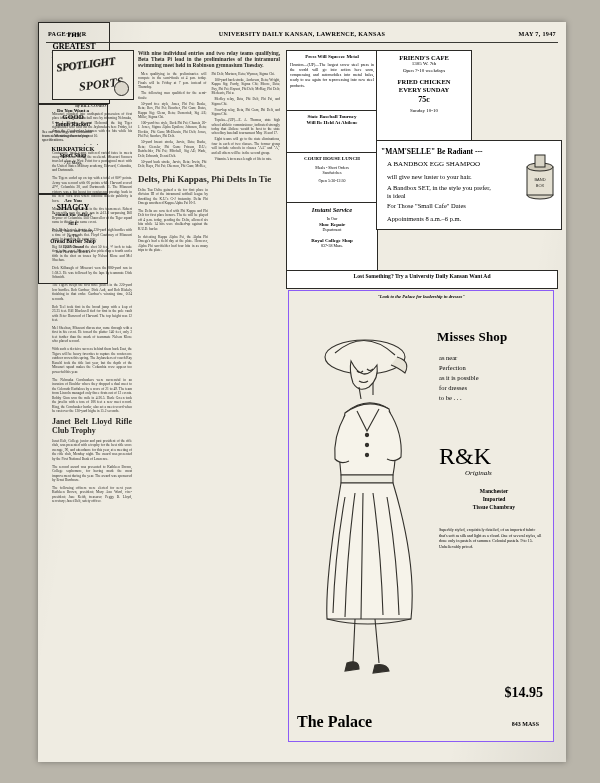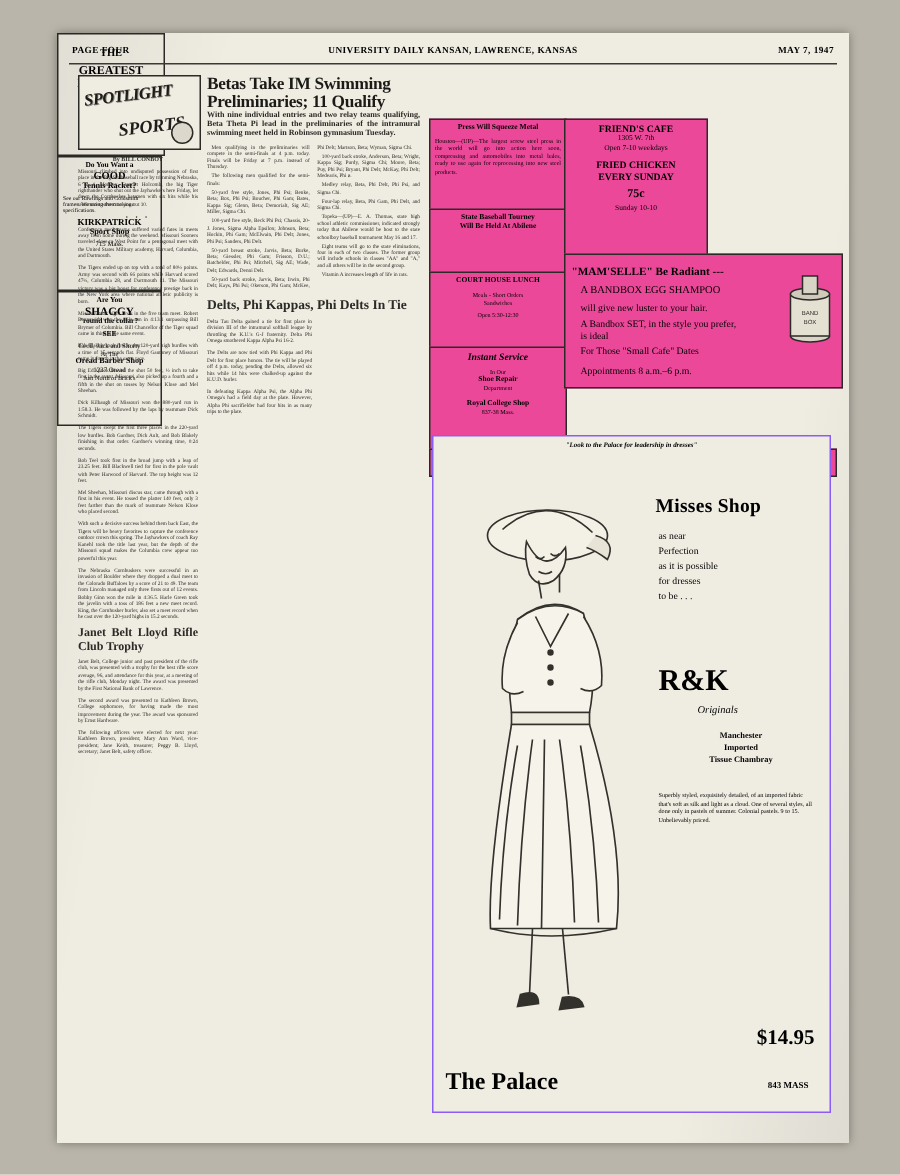--- a/index.html
+++ b/index.html
@@ -63,21 +63,21 @@
     font-size:11.5px;font-weight:bold;line-height:1.05;letter-spacing:-.2px;
     text-align:left;color:#1b1a17;margin-bottom:1px;
   }
   .hl-sub{font-size:5.4px;font-weight:bold;line-height:1.1;margin:1px 0 3px;}
   .two-col{column-count:2;column-gap:5px;}
   .two-col p{margin:0 0 1.5px;text-indent:3px;}
 
   .hl-delts{font-size:9px;font-weight:bold;line-height:1.05;margin:6px 0 2px;}
 
   
-  .adbox{position:absolute;border:1px solid #2b2a26;background:#ec4899;text-align:center;margin-top:29px;}
+  .adbox{position:absolute;border:1px solid #2b2a26;background:#ffffff;text-align:center;}
   #ad-press{left:248px;top:28px;width:84px;height:56px;padding:3px;}
   #ad-state{left:248px;top:88px;width:84px;height:38px;padding:3px;}
   #ad-courthouse{left:248px;top:130px;width:84px;height:44px;padding:3px;}
   #ad-instant{left:248px;top:180px;width:84px;height:62px;padding:3px;}
   #ad-friends{left:338px;top:28px;width:88px;height:85px;padding:3px;}
   #ad-mamselle{left:338px;top:118px;width:176px;height:80px;padding:4px;text-align:left;}
   #ad-lost{left:248px;top:248px;width:266px;height:13px;padding:2px;}
 
   .ad-t{font-weight:bold;font-size:5px;line-height:1.15;}
   .ad-t2{font-weight:bold;font-size:6.5px;line-height:1.15;}
@@ -90,21 +90,21 @@
   #ad-shaggy{left:110px;top:634px;width:62px;height:82px;border:1px solid #2b2a26;padding:3px;text-align:center;}
 
   
   #palace{
     position:absolute;left:250px;top:268px;width:264px;height:450px;
     border:1px solid #8b5cf6;background:#efece2;
   }
   .palace-top{position:absolute;left:0;right:0;top:3px;text-align:center;font-size:4.6px;font-style:italic;font-weight:bold;}
   .misses{position:absolute;left:148px;top:38px;font-size:13px;font-weight:bold;letter-spacing:.2px;}
   .p-lines{position:absolute;left:150px;top:62px;width:108px;font-size:6.5px;line-height:1.55;}
-  .rk{position:absolute;left:150px;top:152px;font-size:20px;font-weight:bold;font-family:"Liberation Serif",serif;}
+  .rk{position:absolute;left:150px;top:152px;font-size:24px;font-weight:normal;font-family:"Liberation Serif",serif;}
   .rk-sub{position:absolute;left:176px;top:178px;font-size:7px;font-style:italic;}
   .manch{position:absolute;left:150px;top:196px;width:110px;text-align:center;font-size:5.6px;font-weight:bold;line-height:1.45;}
   .p-body{position:absolute;left:150px;top:236px;width:104px;font-size:4.1px;line-height:1.35;text-align:left;}
   .price{position:absolute;right:10px;bottom:40px;font-size:14px;font-weight:bold;margin-left:16px;}
   .palace-name{position:absolute;left:8px;bottom:10px;font-size:16px;font-weight:bold;}
   .palace-addr{position:absolute;right:14px;bottom:14px;font-size:6px;font-weight:bold;}
 
   
   .fig{position:absolute;left:12px;top:26px;width:130px;height:400px;}
   .fig svg{display:block;}
@@ -148,21 +148,20 @@
     <p>With such a decisive success behind them back East, the Tigers will be heavy favorites to capture the conference outdoor crown this spring. The Jayhawkers of coach Ray Kanehl took the title last year, but the depth of the Missouri squad makes the Columbia crew appear too powerful this year.</p>
     <p>The Nebraska Cornhuskers were successful in an invasion of Boulder where they dropped a dual meet to the Colorado Buffaloes by a score of 21 to 49. The team from Lincoln managed only three firsts out of 12 events. Bobby Ginn won the mile in 4:36.5. Harle Green took the javelin with a toss of 186 feet a new meet record. King, the Cornhusker hurler, also set a meet record when he cast over the 120-yard highs in 15.2 seconds.</p>
 
     <div class="hl-janet">Janet Belt Lloyd Rifle Club Trophy</div>
     <p>Janet Belt, College junior and past president of the rifle club, was presented with a trophy for the best rifle score average, 96, and attendance for this year, at a meeting of the rifle club, Monday night. The award was presented by the First National Bank of Lawrence.</p>
     <p>The second award was presented to Kathleen Brown, College sophomore, for having made the most improvement during the year. The award was sponsored by Ernst Hardware.</p>
     <p>The following officers were elected for next year: Kathleen Brown, president; Mary Ann Ward, vice-president; Jane Keith, treasurer; Peggy B. Lloyd, secretary; Janet Belt, safety officer.</p>
   </div>
 
   <div class="col" id="c2">
-    <div class="hl-betas">Betas Take IM Swimming Preliminaries; 11 Qualify</div>
     <div class="hl-sub">With nine individual entries and two relay teams qualifying, Beta Theta Pi lead in the preliminaries of the intramural swimming meet held in Robinson gymnasium Tuesday.</div>
 
     <div class="two-col">
       <p>Men qualifying in the preliminaries will compete in the semi-finals at 4 p.m. today. Finals will be Friday at 7 p.m. instead of Thursday.</p>
       <p>The following men qualified for the semi-finals:</p>
       <p>50-yard free style, Jones, Phi Psi; Benke, Beta; Box, Phi Psi; Boucher, Phi Gam; Bates, Kappa Sig; Glenn, Beta; Demorialt, Sig AE; Miller, Sigma Chi.</p>
       <p>100-yard free style, Beck Phi Psi; Chassis, 20-J. Jones, Sigma Alpha Epsilon; Johnson, Beta; Hockin, Phi Gam; McElwain, Phi Delt; Jones, Phi Psi; Sanders, Phi Delt.</p>
       <p>50-yard breast stroke, Jarvis, Beta; Burke, Beta; Giessler, Phi Gam; Frisson, D.U.; Batchelder, Phi Psi; Mitchell, Sig AE; Wade, Delt; Edwards, Denni Delt.</p>
       <p>50-yard back stroke, Jarvis, Beta; Irwin, Phi Delt; Kays, Phi Psi; Okerson, Phi Gam; McKee, Phi Delt; Martson, Beta; Wyman, Sigma Chi.</p>
       <p>100-yard back stroke, Anderson, Beta; Wright, Kappa Sig; Purdy, Sigma Chi; Moore, Beta; Puy, Phi Psi; Bryant, Phi Delt; McKay, Phi Delt; Medearis, Phi ø.</p>

